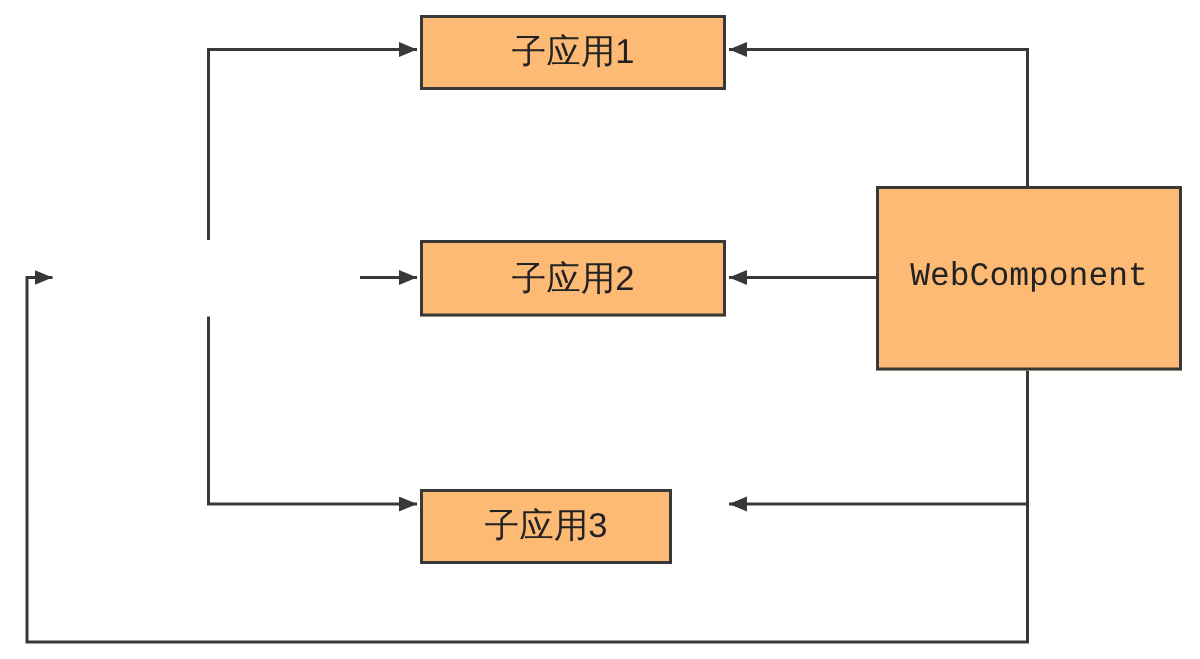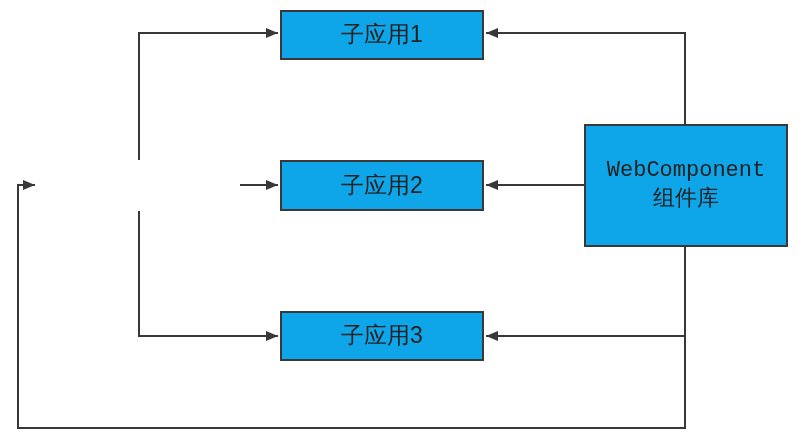--- a/index.html
+++ b/index.html
@@ -18,35 +18,35 @@
   .wires {
     position: absolute;
     left: 0;
     top: 0;
     width: 800px;
     height: 439px;
   }
   .node {
     position: absolute;
     box-sizing: border-box;
-    background: #0ea5e9;
+    background: #fdba74;
     border: 2px solid #383838;
     display: flex;
     flex-direction: column;
     align-items: center;
     justify-content: center;
     color: #222222;
     font-size: 23px;
     text-align: center;
     line-height: 1.3;
   }
   .node-main   { left: 37px;  top: 160px; width: 203px; height: 51px; }
   .node-sub1   { left: 280px; top: 10px;  width: 204px; height: 50px; }
   .node-sub2   { left: 280px; top: 160px; width: 204px; height: 51px; }
-  .node-sub3   { left: 280px; top: 311px; width: 204px; height: 50px; }
+  .node-sub3   { left: 280px; top: 326px; width: 168px; height: 50px; }
   .node-lib    { left: 584px; top: 124px; width: 204px; height: 123px; font-size: 22px; }
   .node-lib .line { display: block; font-family: Liberation Mono, monospace; }
 </style>
 </head>
 <body>
 
 <div class="canvas">
 
   <svg class="wires" viewBox="0 0 800 439" xmlns="http://www.w3.org/2000/svg">
     <defs>
@@ -78,16 +78,15 @@
   <div class="node node-sub2">
     <span>子应用2</span>
   </div>
 
   <div class="node node-sub3">
     <span>子应用3</span>
   </div>
 
   <div class="node node-lib">
     <span class="line">WebComponent</span>
-    <span class="line">组件库</span>
   </div>
 
 </div>
 
 </body></html>

